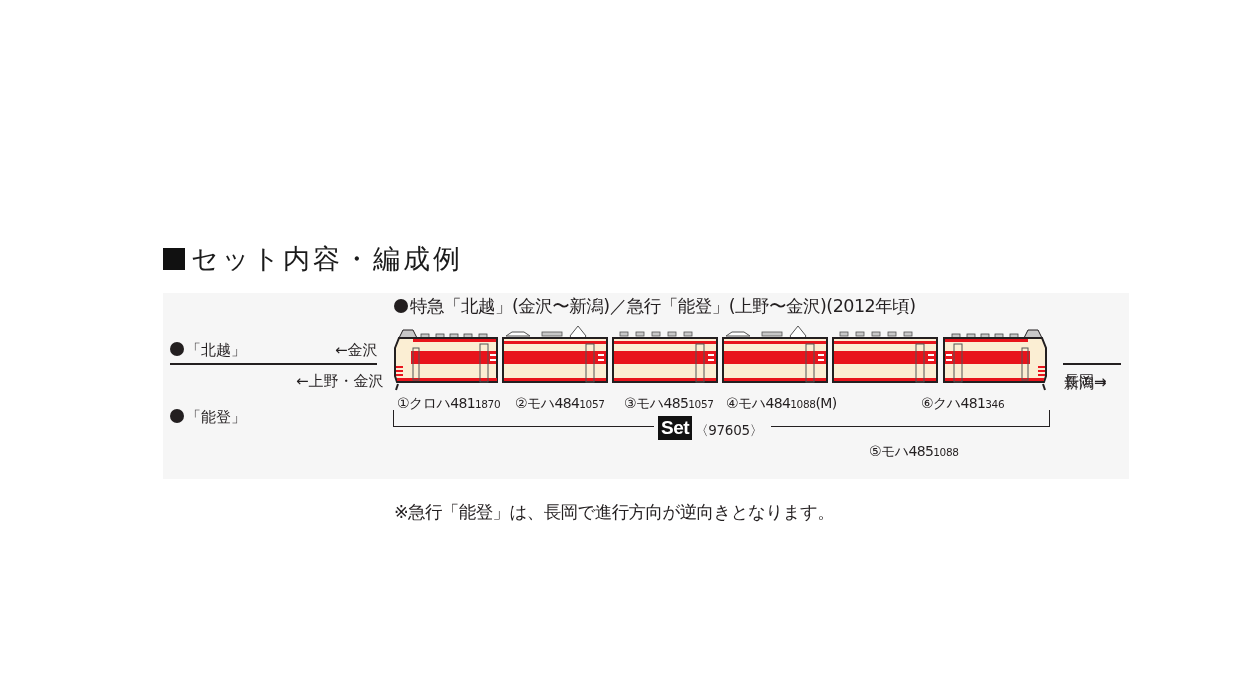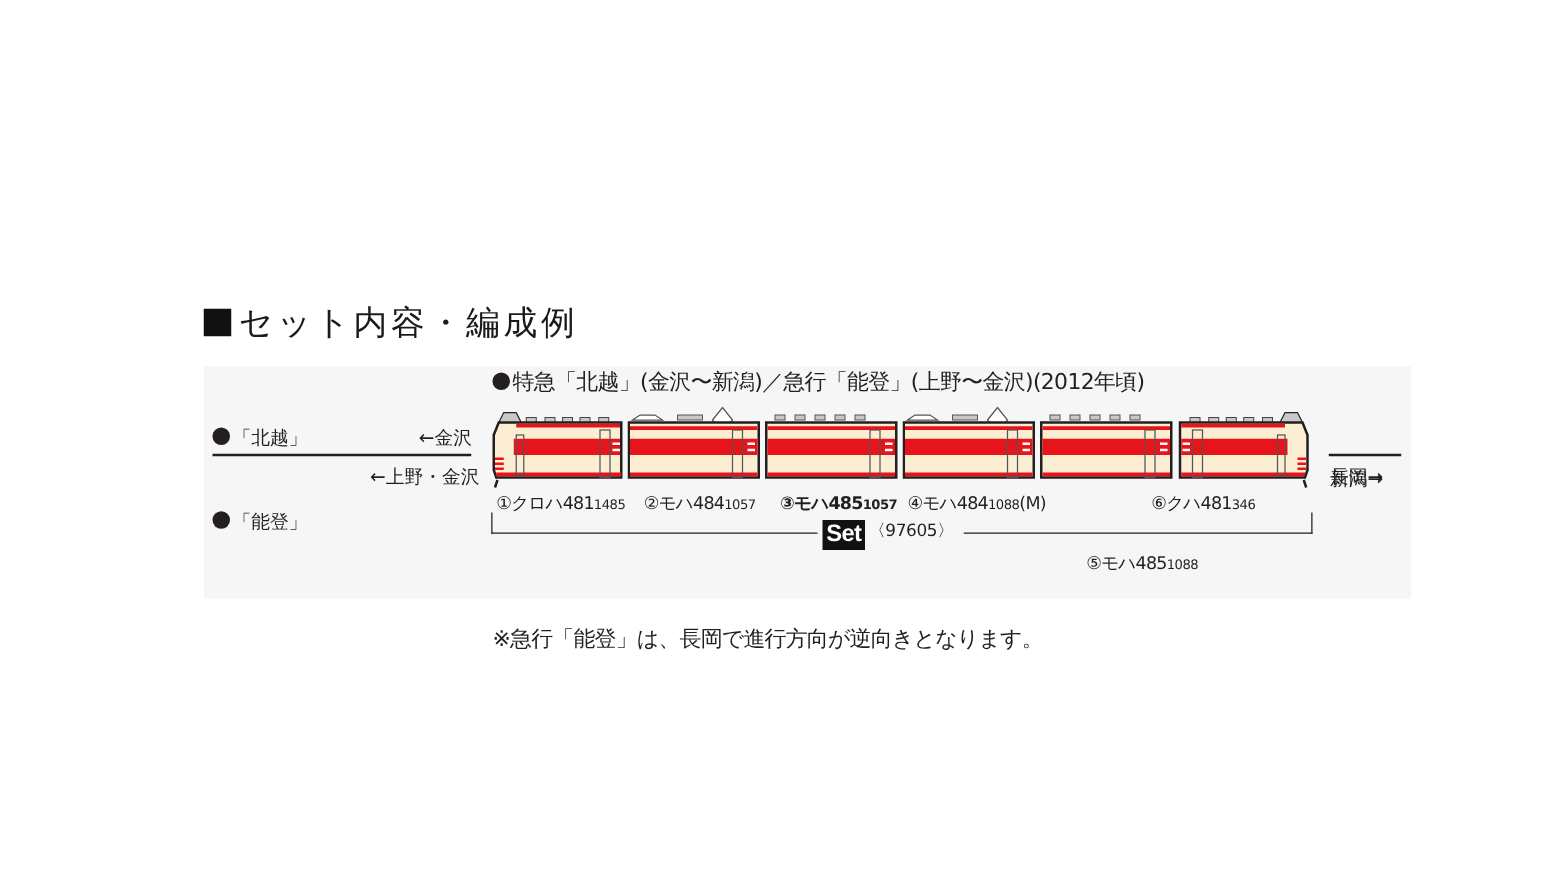--- a/index.html
+++ b/index.html
@@ -12,21 +12,21 @@
   .train-title{position:absolute;left:394px;top:293px;font-size:17.5px;line-height:26px;letter-spacing:-0.5px;white-space:nowrap;}
   .dot{display:inline-block;width:14px;height:14px;border-radius:50%;background:#231f20;margin-right:2px;vertical-align:-1px;}
   .route-row{position:absolute;font-size:15px;line-height:22px;white-space:nowrap;}
   .route-left-line{position:absolute;left:170px;top:363px;width:207px;height:2px;background:#231f20;}
   .route-right-line{position:absolute;left:1063px;top:363px;width:58px;height:2px;background:#231f20;}
   .car{position:absolute;top:337px;height:46px;}
   .car svg{display:block;}
   .car-label{position:absolute;top:394px;font-size:14px;line-height:18px;white-space:nowrap;letter-spacing:-0.6px;}
   .car-label .num{font-size:10.5px;letter-spacing:-0.4px;}
   .bracket{position:absolute;left:393px;top:410px;width:655px;height:16px;border:1.5px solid #231f20;border-top:none;}
-  .set-wrap{position:absolute;left:654px;top:416px;background:#f6f6f6;padding:0 8px 0 4px;height:24px;display:flex;align-items:center;}
+  .set-wrap{position:absolute;left:654px;top:416px;background:#f6f6f6;padding:0 8px 0 4px;height:24px;display:flex;align-items:flex-end;}
   .set-badge{background:#111;color:#fff;font-size:19px;font-weight:bold;padding:0 3px;line-height:24px;letter-spacing:-0.5px;font-family:"Liberation Sans",sans-serif;}
   .set-num{font-size:13.5px;margin-left:3px;margin-top:-6px;letter-spacing:-0.3px;}
   .note{position:absolute;left:394px;top:452px;font-size:17.5px;line-height:24px;letter-spacing:-0.6px;white-space:nowrap;margin-top:48px;}
 </style>
 </head>
 <body>
 
 <div class="heading">
   <span class="sq"></span><span>セット内容・編成例</span>
 </div>
@@ -165,26 +165,26 @@
       <rect x="96" y="48" width="7" height="2" fill="#e8141c"></rect>
     <rect x="12" y="18" width="8" height="38" fill="none" stroke="#555" stroke-width="1"></rect>
     <rect x="4" y="28" width="6" height="2" fill="#fff"></rect>
       <rect x="4" y="33" width="6" height="2" fill="#fff"></rect>
     <rect x="80" y="22" width="6" height="32" fill="none" stroke="#555" stroke-width="1"></rect>
     <path d="M101 58 L103 64" stroke="#231f20" stroke-width="2"></path>
   </svg>
 </div>
 
 <div class="car-label" style="left:397px;">
-  <span>①</span><span>クロハ481</span><span class="num">1485</span>
+  <span>①</span><span>クロハ481</span><span class="num">1870</span>
 </div>
 <div class="car-label" style="left:515px;">
   <span>②</span><span>モハ484</span><span class="num">1057</span>
 </div>
-<div class="car-label" style="left:624px;font-weight:bold;">
+<div class="car-label" style="left:624px;">
   <span>③</span><span>モハ485</span><span class="num">1057</span>
 </div>
 <div class="car-label" style="left:726px;">
   <span>④</span><span>モハ484</span><span class="num">1088</span><span>(M)</span>
 </div>
 <div class="car-label" style="left:869px;margin-top:48px;">
   <span>⑤</span><span>モハ485</span><span class="num">1088</span>
 </div>
 <div class="car-label" style="left:921px;">
   <span>⑥</span><span>クハ481</span><span class="num">346</span>

